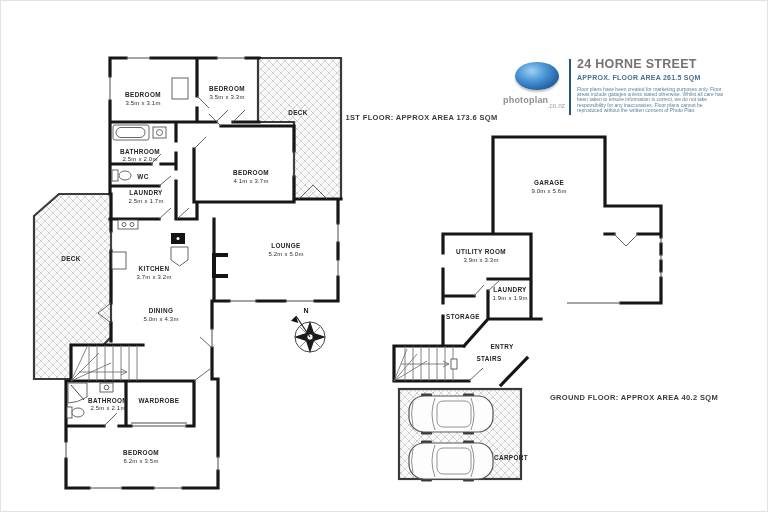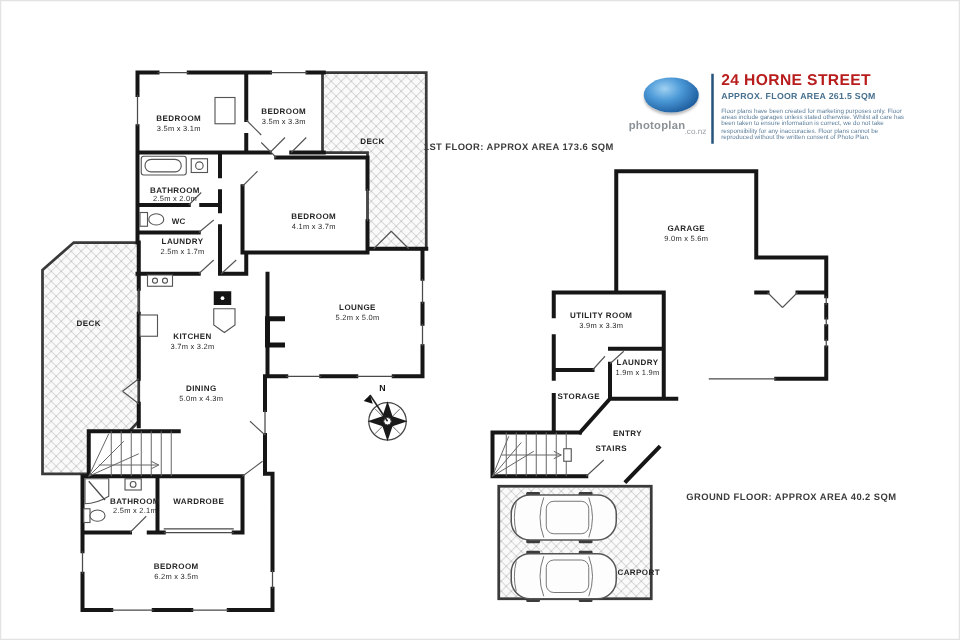--- a/index.html
+++ b/index.html
@@ -15,32 +15,32 @@
   .deck{fill:url(#xhatch);stroke:#3a3a3a;stroke-width:2.2;}
   .carbody{fill:#fdfdfd;stroke:#555;stroke-width:1.2;}
   .carline{stroke:#777;stroke-width:.8;fill:none;}
   .wheel{fill:#3c3c3c;}
   
   .room{font:700 6.4px "Liberation Sans",sans-serif;fill:#252525;letter-spacing:.35px;text-anchor:middle;}
   .dims{font:400 6px "Liberation Sans",sans-serif;fill:#2c2c2c;letter-spacing:.2px;text-anchor:middle;}
   .north{font:700 7px "Liberation Sans",sans-serif;fill:#111;text-anchor:middle;}
   
   .caption{position:absolute;font:700 7.5px "Liberation Sans",sans-serif;color:#3c3c3c;
-           letter-spacing:.35px;}
+           letter-spacing:.35px;text-align:center;}
   
   #logo-sphere{position:absolute;left:514px;top:61px;width:44px;height:28px;border-radius:50%;
       background:radial-gradient(ellipse at 38% 32%, #9fd1f2 0%, #4d9ad8 35%, #1f5fa0 75%, #123d6e 100%);
       box-shadow:0 2px 2px rgba(0,0,0,.25);}
   #logo-brand{position:absolute;left:502px;top:94px;width:66px;
       font:700 9px "Liberation Sans",sans-serif;color:#8b9196;letter-spacing:.2px;}
   #logo-tld{position:absolute;left:502px;top:101px;width:62px;text-align:right;
       font:400 6.5px "Liberation Sans",sans-serif;color:#9aa0a5;}
   #header-rule{position:absolute;left:568px;top:58px;width:2px;height:56px;background:#26547c;}
   #title{position:absolute;left:576px;top:56px;font:700 12.5px "Liberation Sans",sans-serif;
-      color:#b91c1c;letter-spacing:.3px;}
+      color:#737373;letter-spacing:.3px;}
   #subtitle{position:absolute;left:576px;top:73px;font:700 7px "Liberation Sans",sans-serif;
       color:#46708f;letter-spacing:.25px;}
   #disclaimer{position:absolute;left:576px;top:86px;width:172px;
       font:400 5px "Liberation Sans",sans-serif;color:#5d7f9c;line-height:5.2px;}
 </style>
 </head>
 <body>
 
 <div id="page">
 

